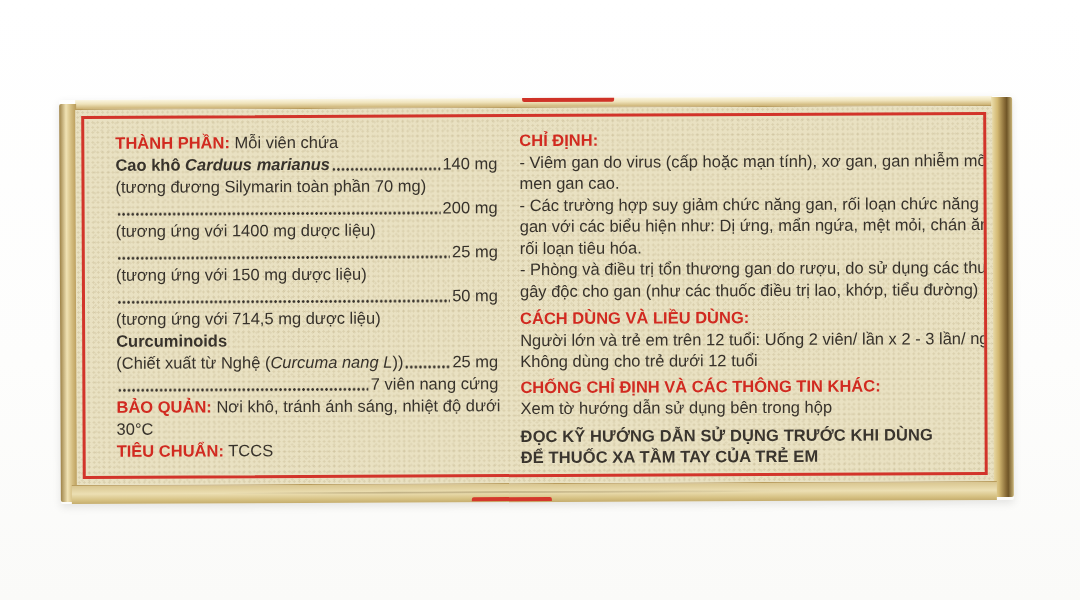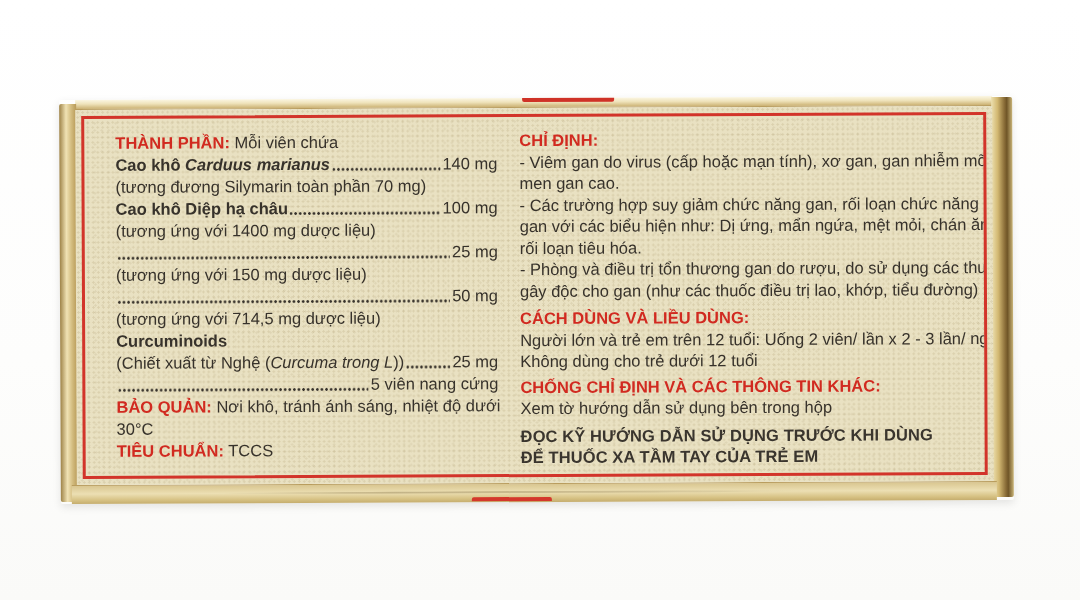--- a/index.html
+++ b/index.html
@@ -119,48 +119,47 @@
           </div>
 
           <div class="ing-row">
             <span class="bold"><span>Cao khô </span><i>Carduus marianus</i></span>
             <span class="dots"></span>
             <span class="val">140 mg</span>
           </div>
           <div class="line">(tương đương Silymarin toàn phần 70 mg)</div>
 
           <div class="ing-row">
-            <span class="bold">Cao khô Diệp hạ châu </span>
             <span class="dots"></span>
-            <span class="val">100 mg</span>
+            <span class="val">200 mg</span>
           </div>
           <div class="line">(tương ứng với 1400 mg dược liệu)</div>
 
           <div class="ing-row">
             <span class="dots"></span>
             <span class="val">25 mg</span>
           </div>
           <div class="line">(tương ứng với 150 mg dược liệu)</div>
 
           <div class="ing-row">
             <span class="dots"></span>
             <span class="val">50 mg</span>
           </div>
           <div class="line">(tương ứng với 714,5 mg dược liệu)</div>
 
           <div class="line bold">Curcuminoids</div>
           <div class="ing-row">
-            <span><span>(Chiết xuất từ Nghệ (</span><i>Curcuma trong L</i><span>))</span></span>
+            <span><span>(Chiết xuất từ Nghệ (</span><i>Curcuma nang L</i><span>))</span></span>
             <span class="dots"></span>
             <span class="val">25 mg</span>
           </div>
 
           <div class="ing-row">
             <span class="dots"></span>
-            <span class="val">5 viên nang cứng</span>
+            <span class="val">7 viên nang cứng</span>
           </div>
 
           <div class="line">
             <span class="red">BẢO QUẢN:</span>
             <span>Nơi khô, tránh ánh sáng, nhiệt độ dưới</span>
           </div>
           <div class="line">30°C</div>
 
           <div class="line">
             <span class="red">TIÊU CHUẨN:</span>

